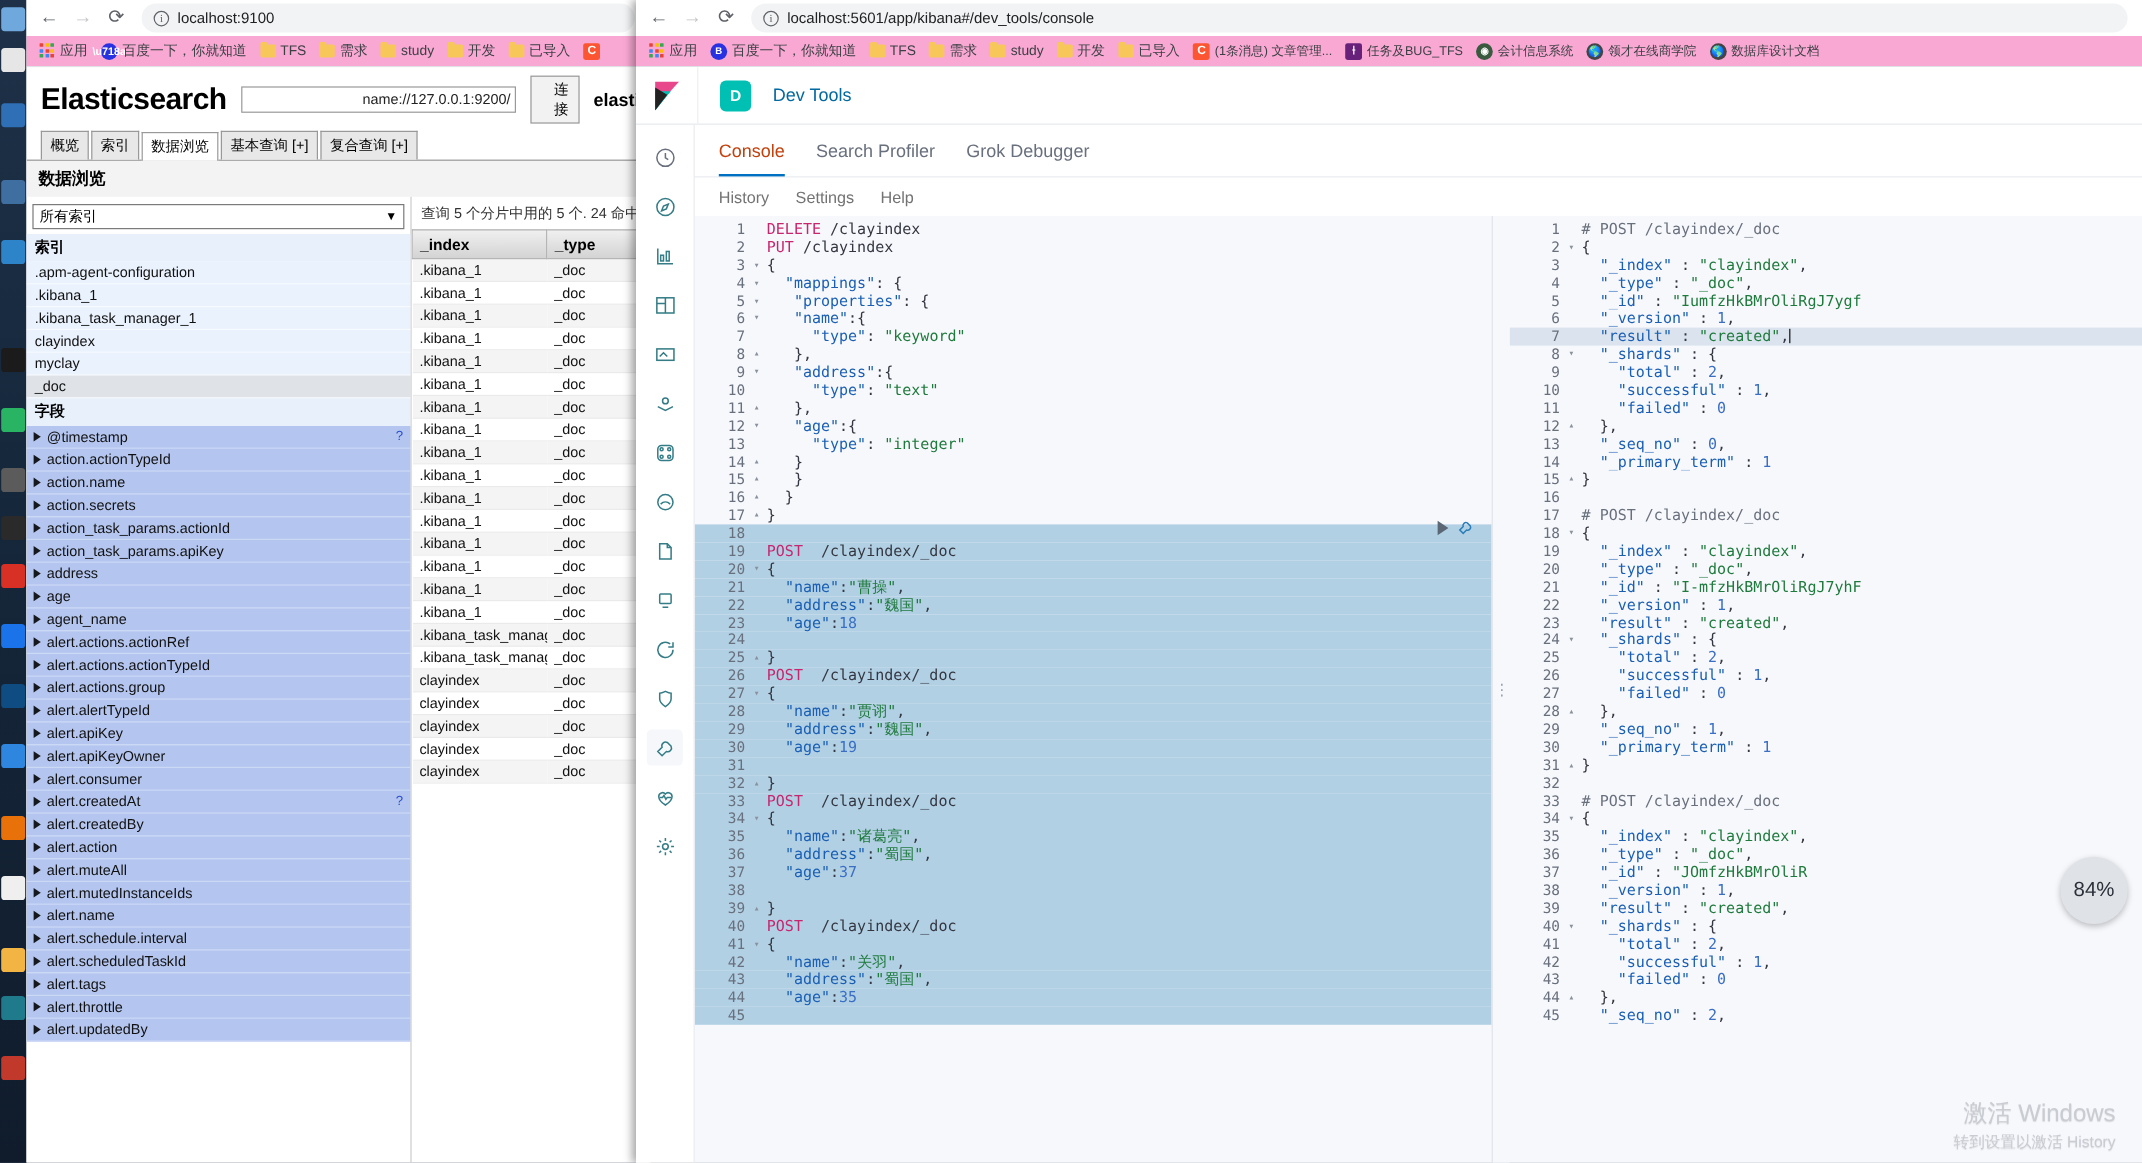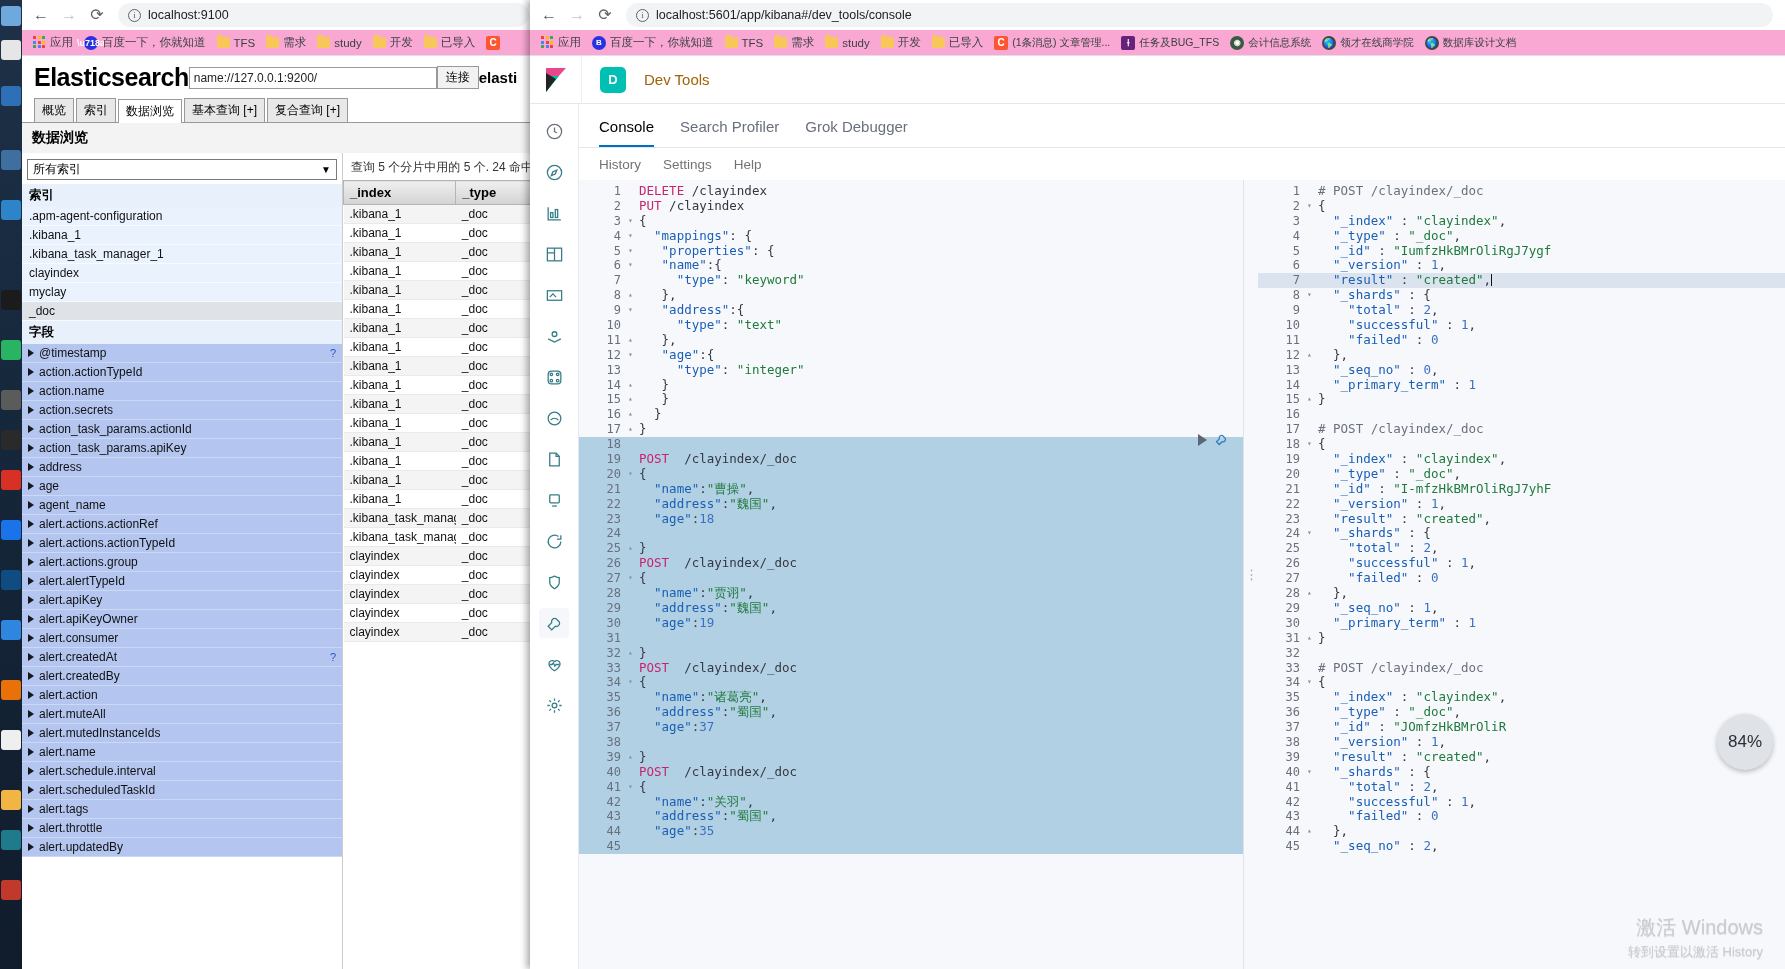--- a/index.html
+++ b/index.html
@@ -75,21 +75,21 @@
   .fav-square {
     width: 14px; height: 14px; border-radius: 2px; flex: 0 0 auto;
     display: flex; align-items:center; justify-content:center;
     font-size: 10px; color:#fff; font-weight: bold;
   }
 
   
   #win-es { left: 22px; top: 0; width: 520px; height: 969px; border-right:1px solid #aaa; }
   .es-body { background: #ffffff; height: 913px; overflow: hidden; }
   .es-titlerow {
-    display: flex; align-items: center; padding: 7px 8px 4px 12px;
+    display: flex; align-items: center; gap: 12px; padding: 7px 8px 4px 12px; text-align: right;
   }
   .es-logo { font-size: 25px; font-weight: bold; color: #000; letter-spacing: -0.5px;
              font-family: "Liberation Sans", sans-serif; }
   .es-urlbox {
     width: 248px; height: 22px; border: 1px solid #999; background:#fff;
     font-size: 12px; padding: 0 4px; color:#222; line-height: 20px;
   }
   .es-connect {
     border: 1px solid #999; background: #f2f2f2; font-size: 12px;
     padding: 2px 8px; color:#000;
@@ -162,42 +162,42 @@
   .kb-logo-cell {
     width: 52px; height: 48px; display:flex; align-items:center; justify-content:center;
     border-right: 1px solid #eceff3;
   }
   .kb-appbadge {
     width: 26px; height: 26px; border-radius: 5px; background: #00bfb3;
     color:#fff; font-size: 13px; font-weight:bold;
     display:flex; align-items:center; justify-content:center;
     margin-left: 18px;
   }
-  .kb-apptitle { font-size: 15px; color: #a16207; margin-left: 18px; }
+  .kb-apptitle { font-size: 15px; color: #0369a1; margin-left: 18px; }
   .kb-columns { flex: 1 1 auto; display: flex; min-height: 0; }
   .kb-sidenav {
     width: 49px; background: #fff; border-right: 1px solid #e6e9ef;
     display: flex; flex-direction: column; align-items: center;
     padding-top: 12px; gap: 11px;
   }
   .kb-navicon {
     width: 30px; height: 30px; display:flex; align-items:center; justify-content:center;
     border-radius: 4px;
   }
   .kb-navicon.active { background: #f5f7fa; }
   .kb-content { flex: 1 1 auto; display: flex; flex-direction: column; min-width: 0; }
   .kb-tabs {
     height: 44px; display:flex; align-items: flex-end; gap: 26px;
     padding: 0 20px; border-bottom: 1px solid #e3e6ec; background:#fff;
   }
   .kb-tab {
     font-size: 15px; color: #69707d; padding-bottom: 10px;
     border-bottom: 2px solid transparent;
   }
-  .kb-tab.active { color: #000000; border-bottom-color: #0071c2; }
+  .kb-tab.active { color: #c2410c; border-bottom-color: #0071c2; }
   .kb-subbar {
     height: 32px; display:flex; align-items:center; gap: 22px;
     padding: 0 20px; background: #fff;
   }
   .kb-sublink { font-size: 13.5px; color: #737373; }
   .kb-editor-wrap { flex: 1 1 auto; display:flex; min-height: 0; background: #f7f8fc; }
   .kb-pane { position: relative; min-width: 0; overflow: hidden; }
   .kb-pane.left { flex: 0 0 665px; border-right: 1px solid #e0e3ea; }
   .kb-pane.right { flex: 1 1 auto; }
   .kb-splitter {

